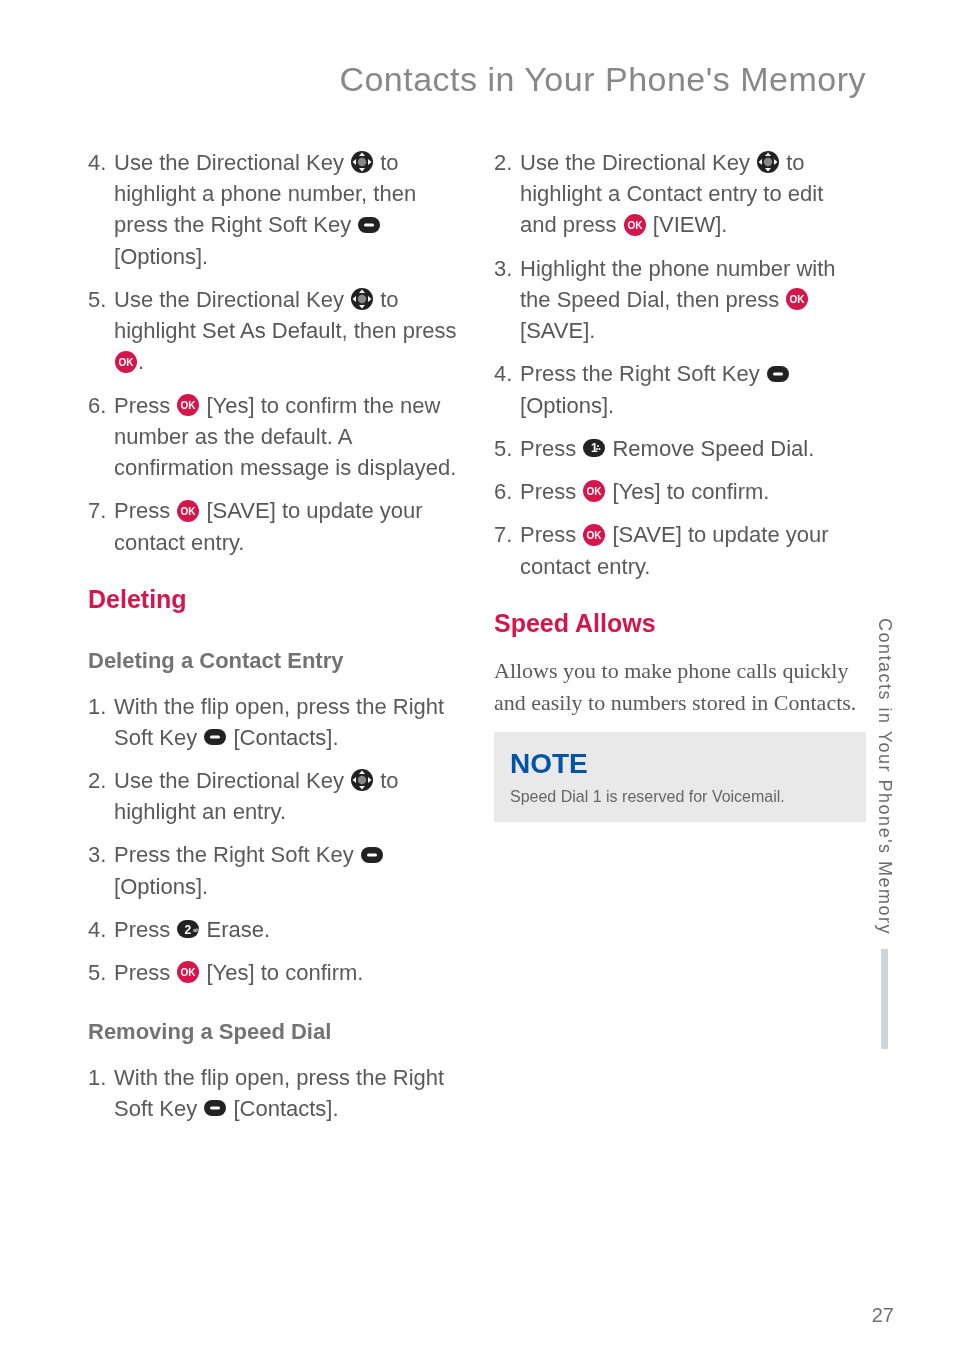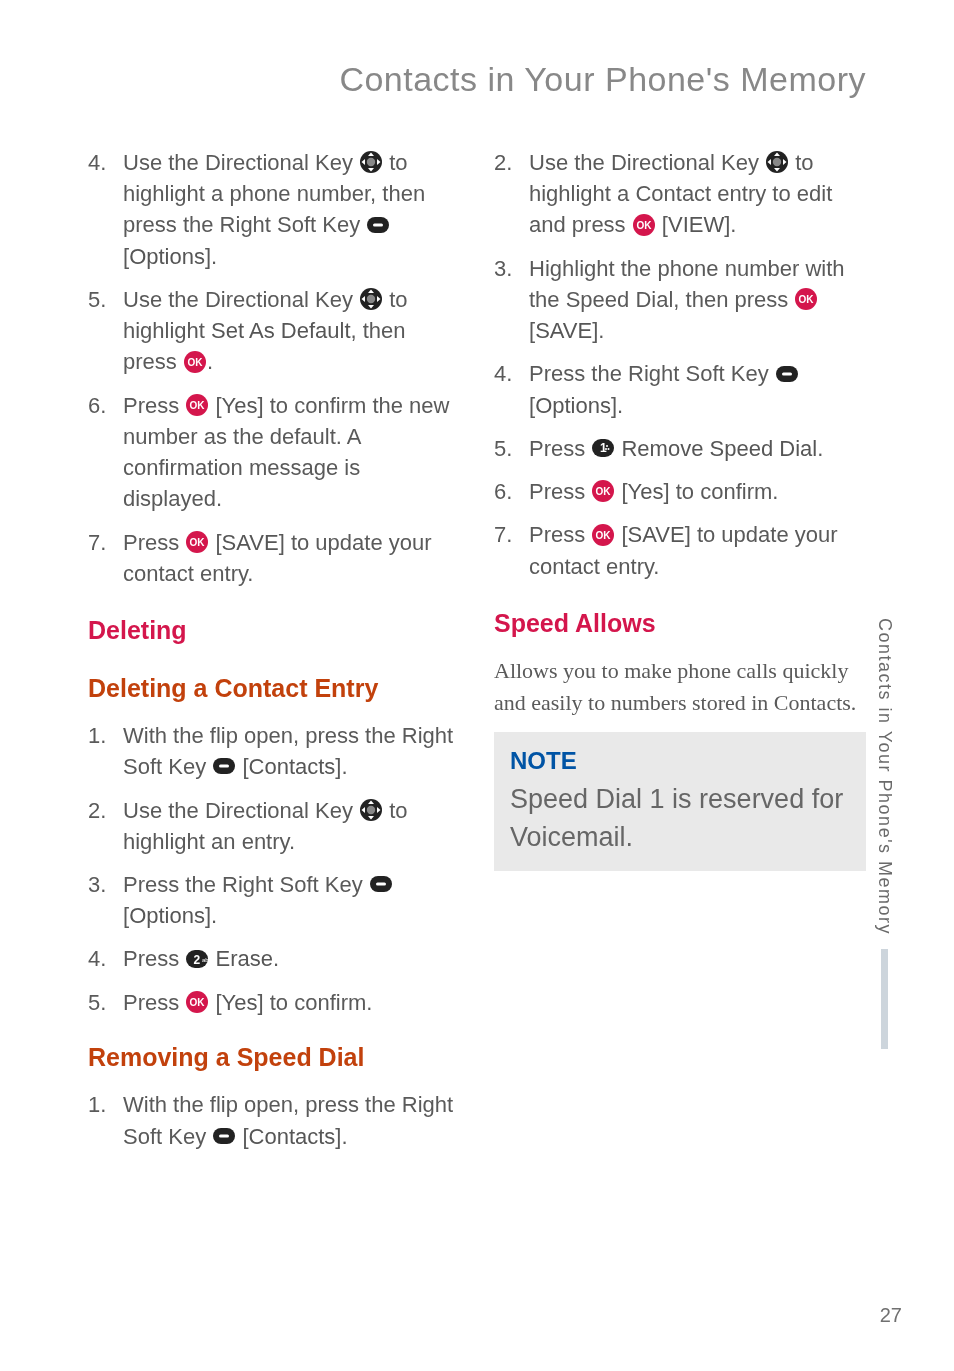--- a/index.html
+++ b/index.html
@@ -34,51 +34,51 @@
   }
   ol { list-style: none; }
   li.step {
     display: flex;
     margin-bottom: 12px;
   }
   li.step .num {
     min-width: 26px;
     flex-shrink: 0;
   }
-  li.step .body { flex: 1; margin-left: 9px; }
+  li.step .body { flex: 1; }
   .bold { font-weight: 400; color: #565656; }
   h2.section {
     color: #d4164c;
     font-size: 25px;
     font-weight: 700;
     margin: 24px 0 14px 0;
   }
   h3.subsection {
-    color: #c2410c;
-    font-size: 25px;
+    color: #737373;
+    font-size: 22px;
     font-weight: 700;
-    margin: 22px 0 14px 0;
+    margin: 28px 0 14px 0;
   }
   p.para {
     margin-bottom: 14px;
     font-family: Liberation Serif, serif;
   }
   .note-box {
     background: #e9e9e9;
     padding: 12px 16px 14px 16px;
     margin: 8px 0 20px 0;
   }
   .note-title {
     color: #0054a5;
     font-weight: 700;
-    font-size: 24px;
+    font-size: 28px;
     margin-bottom: 2px;
   }
   .note-body {
-    font-size: 27px;
+    font-size: 16px;
     color: #666;
   }
   .icon {
     display: inline-flex;
     vertical-align: middle;
     position: relative;
     top: -2px;
   }
   .side-tab {
     position: absolute;
@@ -96,21 +96,21 @@
     letter-spacing: 1.5px;
   }
   .side-tab-bar {
     width: 7px;
     height: 100px;
     background: #cdd5dc;
     margin-top: 14px;
   }
   .page-number {
     position: absolute;
-    right: 52px;
+    right: 60px;
     bottom: 44px;
     font-size: 20px;
     color: #707070;
   }
 </style>
 </head>
 <body>
 
 <svg width="0" height="0" style="position:absolute">
   <defs>

